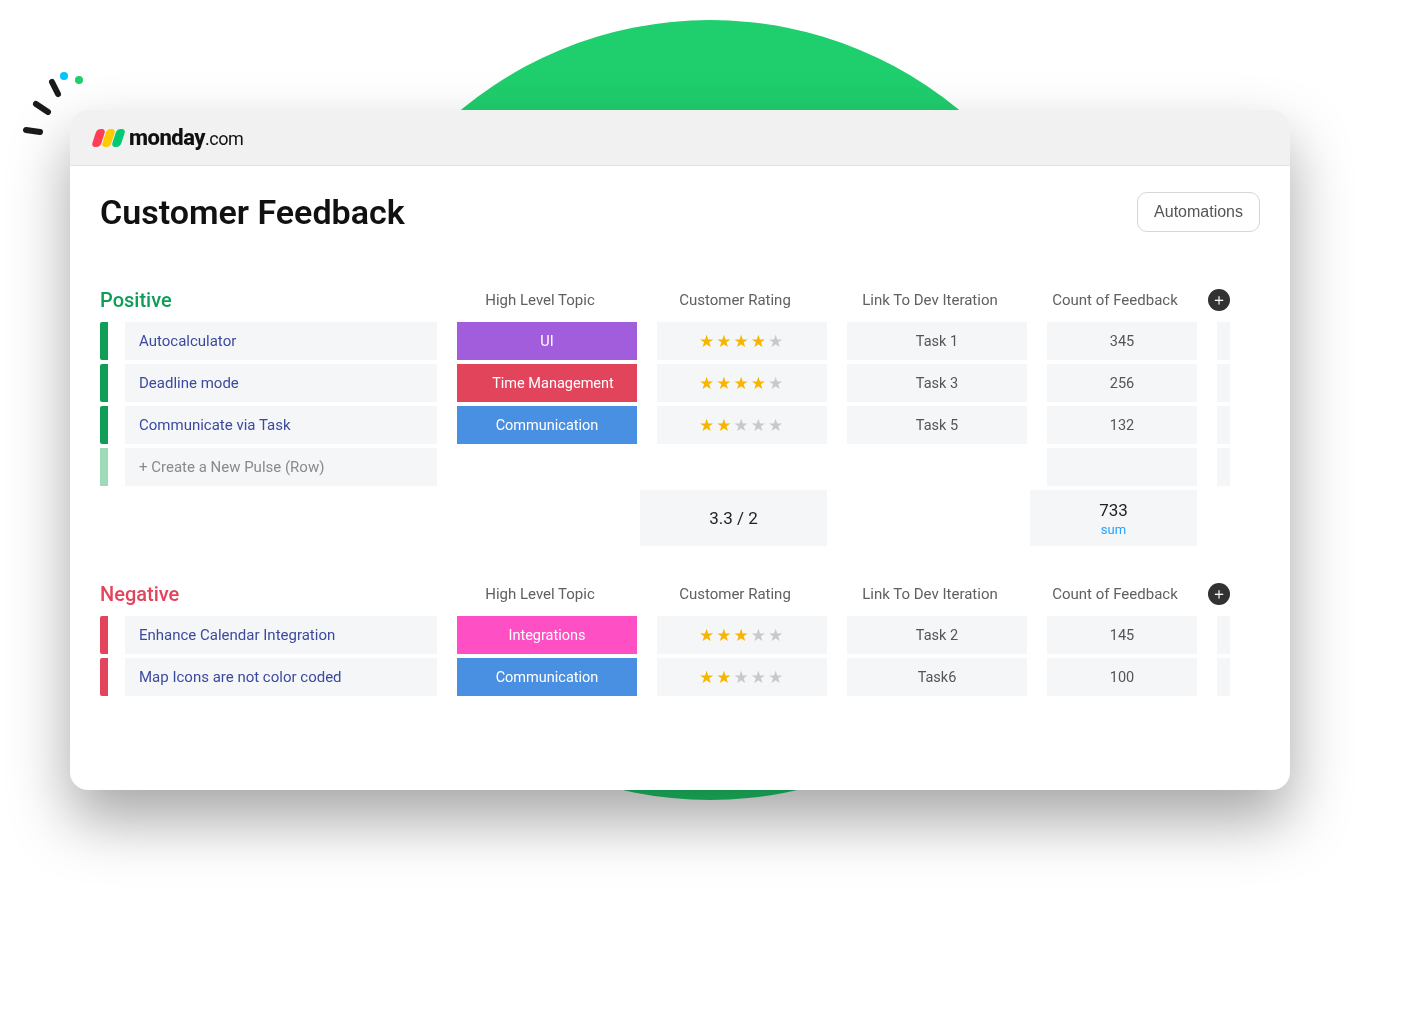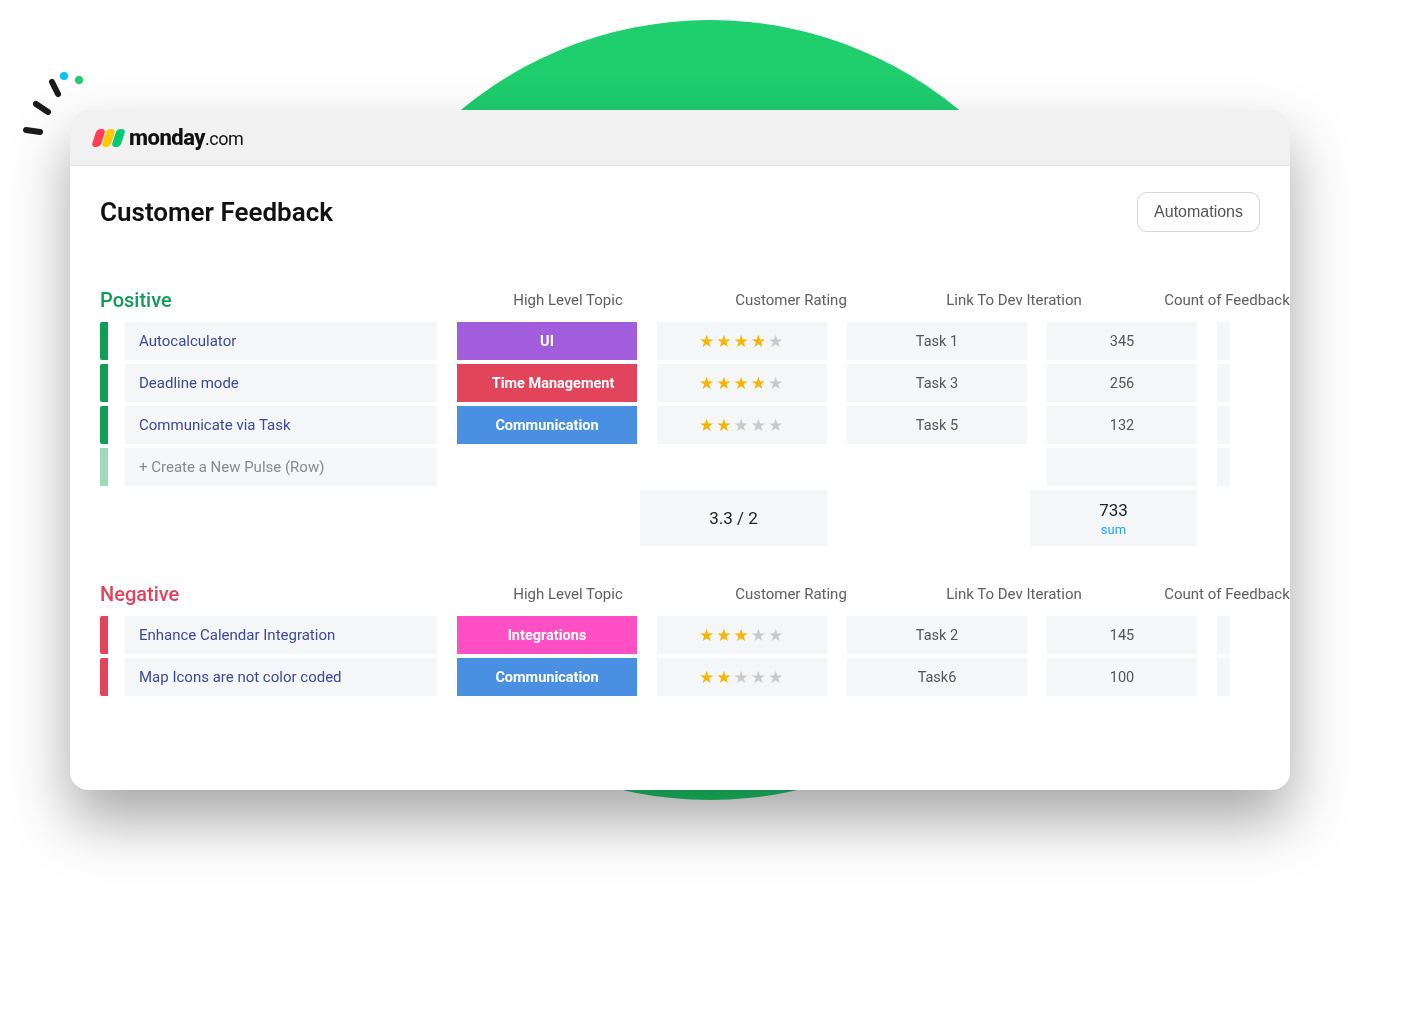--- a/index.html
+++ b/index.html
@@ -68,40 +68,39 @@
   }
   .lm1 { background:#ff3d57; }
   .lm2 { background:#ffcb00; }
   .lm3 { background:#00ca72; }
   .logo-text { font-size: 22px; font-weight: 800; letter-spacing: -0.5px; color:#111; }
   .logo-text .com { font-weight: 400; font-size: 18px; }
 
   .content { padding: 26px 30px 0 30px; overflow: hidden; }
 
   .title-row { display:flex; align-items:center; justify-content:space-between; margin-bottom: 50px; }
-  .page-title { font-size: 26px; font-weight: 600; color:#111; }
+  .page-title { font-size: 34px; font-weight: 600; color:#111; }
   .automations-btn {
     border: 1px solid #d6d6d6;
     background:#fff;
     color:#555;
     font-size: 16px;
     padding: 10px 16px;
     border-radius: 10px;
     cursor: pointer;
   }
 
   .group { margin-bottom: 30px; }
   .group-header {
     display:grid;
     grid-template-columns: 340px 200px 190px 200px 170px 30px;
     align-items:center;
     padding: 6px 0 10px 0;
     color:#606060;
     font-size:15px;
-    gap:28px;
   }
   .group-title { font-size: 20px; font-weight: 500; }
   .group-title.positive { color:#0f9d58; }
   .group-title.negative { color:#e2445c; }
   .col-head { text-align:center; }
 
   .add-col {
     width:22px; height:22px; border-radius:50%; background:#323232; color:#fff;
     display:inline-flex; align-items:center; justify-content:center;
     font-size:16px; cursor:pointer; justify-self:end;
@@ -129,21 +128,21 @@
     margin-left:17px;
   }
   .cell:last-child { margin-right:0; background:#f5f6f8; }
   .cell.name {
     justify-content:flex-start;
     padding-left:14px;
     color:#3b4a9f;
     font-size:15px;
     cursor:pointer;
   }
-  .cell.tag { color:#fff; font-weight:700; cursor:pointer; }
+  .cell.tag { color:#fff; font-weight:400; cursor:pointer; }
   .tag-ui       { background:#a25ddc; }
   .tag-time     { background:#e2445c;padding-left:12px; }
   .tag-comm     { background:#4a90e2; }
   .tag-integr   { background:#ff4fc4; }
 
   .stars { letter-spacing:2px; font-size:17px; }
   .star-on  { color:#f7b500; }
   .star-off { color:#c9c9c9; }
 
   .new-pulse-row {

